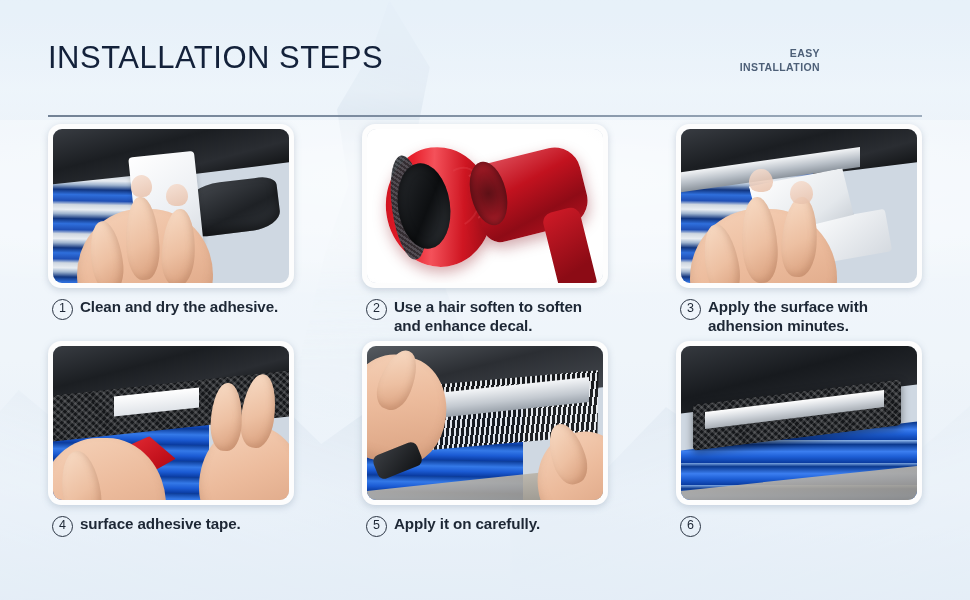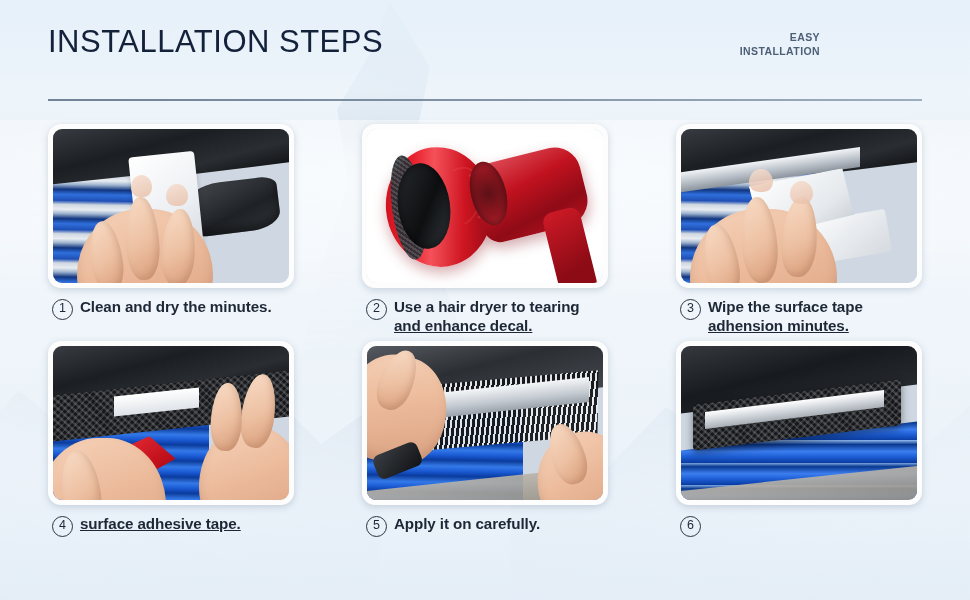--- a/index.html
+++ b/index.html
@@ -42,21 +42,21 @@
     position:absolute;left:0;right:0;top:120px;height:190px;
     background:radial-gradient(120% 80% at 50% 30%,rgba(255,255,255,.92),rgba(255,255,255,.45) 55%,rgba(255,255,255,0) 80%);
   }
   .bg-haze{
     position:absolute;left:0;right:0;bottom:0;height:240px;
     background:linear-gradient(180deg,rgba(255,255,255,0),rgba(236,243,250,.55) 55%,rgba(223,234,245,.8));
   }
   .bg-veil{position:absolute;inset:0;background:rgba(240,246,251,.34);}
 
   
-  .header{position:absolute;left:0;top:0;width:862px;height:112px;text-decoration:underline;}
+  .header{position:absolute;left:0;top:16px;width:862px;height:112px;text-decoration:underline;}
   .title{
     position:absolute;left:48px;top:24px;
     font-size:31px;letter-spacing:.5px;font-weight:400;
     color:#13213a;white-space:nowrap;
   }
   .tagline{
     position:absolute;right:42px;top:31px;width:120px;
     text-align:right;font-size:10.5px;line-height:13.5px;
     letter-spacing:.4px;color:#4d5f77;font-weight:600;
   }
@@ -91,21 +91,21 @@
   .num{
     flex:0 0 auto;width:19px;height:19px;border-radius:50%;
     border:1.4px solid #2a3443;color:#1d2735;
     font-size:12.5px;line-height:17px;text-align:center;
     margin-top:2px;font-weight:400;
   }
   .ctext{
     font-size:15.2px;line-height:19px;color:#1d2735;font-weight:600;
     letter-spacing:-.1px;
   }
-  .ctext .l2{display:block;text-decoration:underline;}
+  .ctext .l2{display:block;}
 
   
   .sc{position:absolute;inset:0;}
 
   
   .sill-blue{position:absolute;left:-4%;top:38%;width:70%;height:70%;
     background:repeating-linear-gradient(8deg,#0b3fa8 0px,#1a5ad2 6px,#2f74e6 11px,#0d3f9e 17px,#12general 0);
     background:repeating-linear-gradient(8deg,#0a3ba0 0px,#1b5bd4 5px,#3479e8 10px,#0c3c99 16px);
     transform:skewY(-7deg);}
   .trim-silver{position:absolute;left:-2%;top:20%;width:78%;height:13%;
@@ -272,21 +272,21 @@
             <div class="finger" style="left:31%;bottom:2%;width:14%;height:54%;transform:rotate(-3deg);"></div>
             <div class="finger" style="left:46%;bottom:-2%;width:14%;height:50%;transform:rotate(3deg);"></div>
             <div class="nail" style="left:33%;top:30%;width:9%;height:14%;"></div>
             <div class="nail" style="left:48%;top:36%;width:9%;height:14%;"></div>
           </div>
         </div>
       </div>
       <div class="caption">
         <div class="num">1</div>
         <div class="ctext">
-          <span>Clean and dry the minutes.</span>
+          <span>Clean and dry the adhesive.</span>
         </div>
       </div>
     </div>
 
     <div class="card">
       <div class="photo-frame">
         <div class="photo">
           <div class="sc">
             <div class="c2-bg"></div>
             <div class="tape-ring"></div>
@@ -296,21 +296,21 @@
             <div class="heatwave"></div>
             <div class="dryer-head"></div>
             <div class="dryer-mouth"></div>
             <div class="dryer-handle"></div>
           </div>
         </div>
       </div>
       <div class="caption">
         <div class="num">2</div>
         <div class="ctext">
-          <span>Use a hair dryer to tearing</span>
+          <span>Use a hair soften to soften</span>
           <span class="l2">and enhance decal.</span>
         </div>
       </div>
     </div>
 
     <div class="card">
       <div class="photo-frame">
         <div class="photo">
           <div class="sc">
             <div class="c1-roof"></div>
@@ -323,21 +323,21 @@
             <div class="finger" style="left:26%;bottom:0%;width:15%;height:56%;transform:rotate(-4deg);"></div>
             <div class="finger" style="left:43%;bottom:4%;width:15%;height:52%;transform:rotate(4deg);"></div>
             <div class="nail" style="left:29%;top:26%;width:10%;height:15%;"></div>
             <div class="nail" style="left:46%;top:34%;width:10%;height:15%;"></div>
           </div>
         </div>
       </div>
       <div class="caption">
         <div class="num">3</div>
         <div class="ctext">
-          <span>Wipe the surface tape</span>
+          <span>Apply the surface with</span>
           <span class="l2">adhension minutes.</span>
         </div>
       </div>
     </div>
 
     <div class="card">
       <div class="photo-frame">
         <div class="photo">
           <div class="sc">
             <div class="c1-roof"></div>

